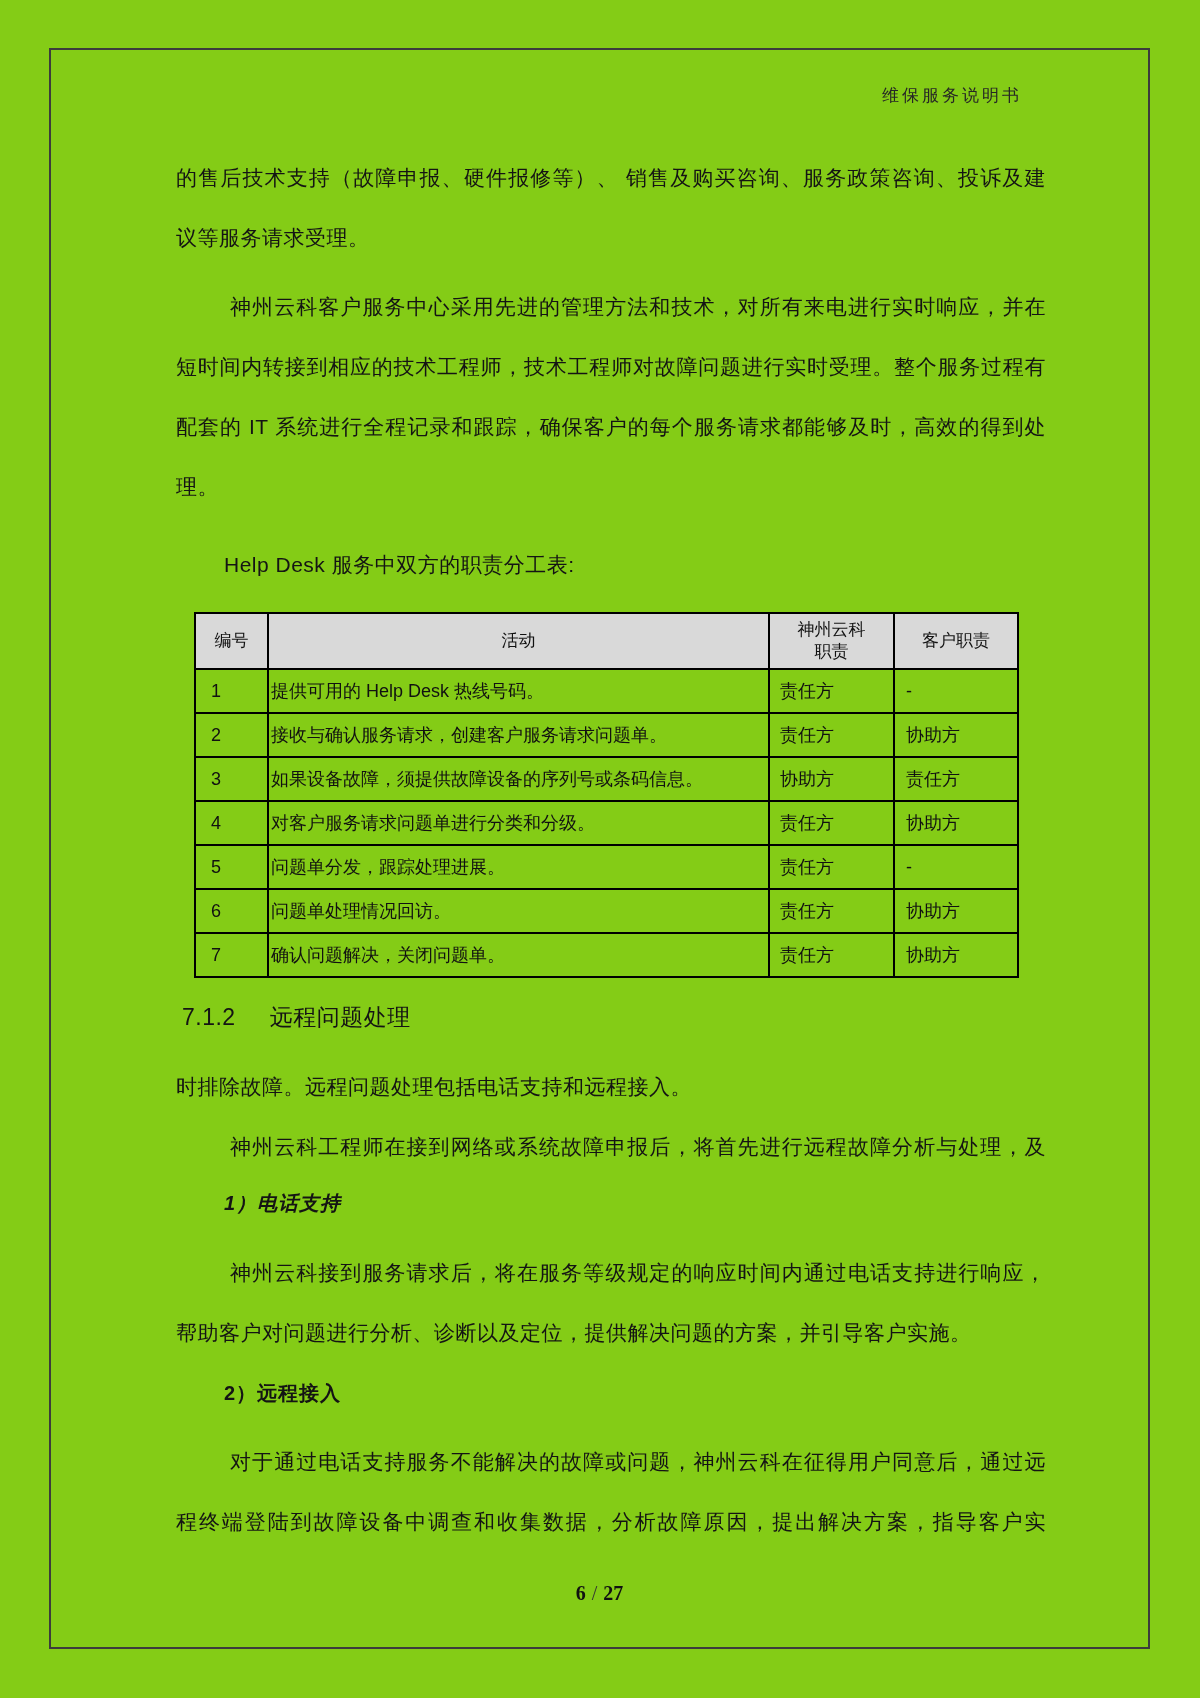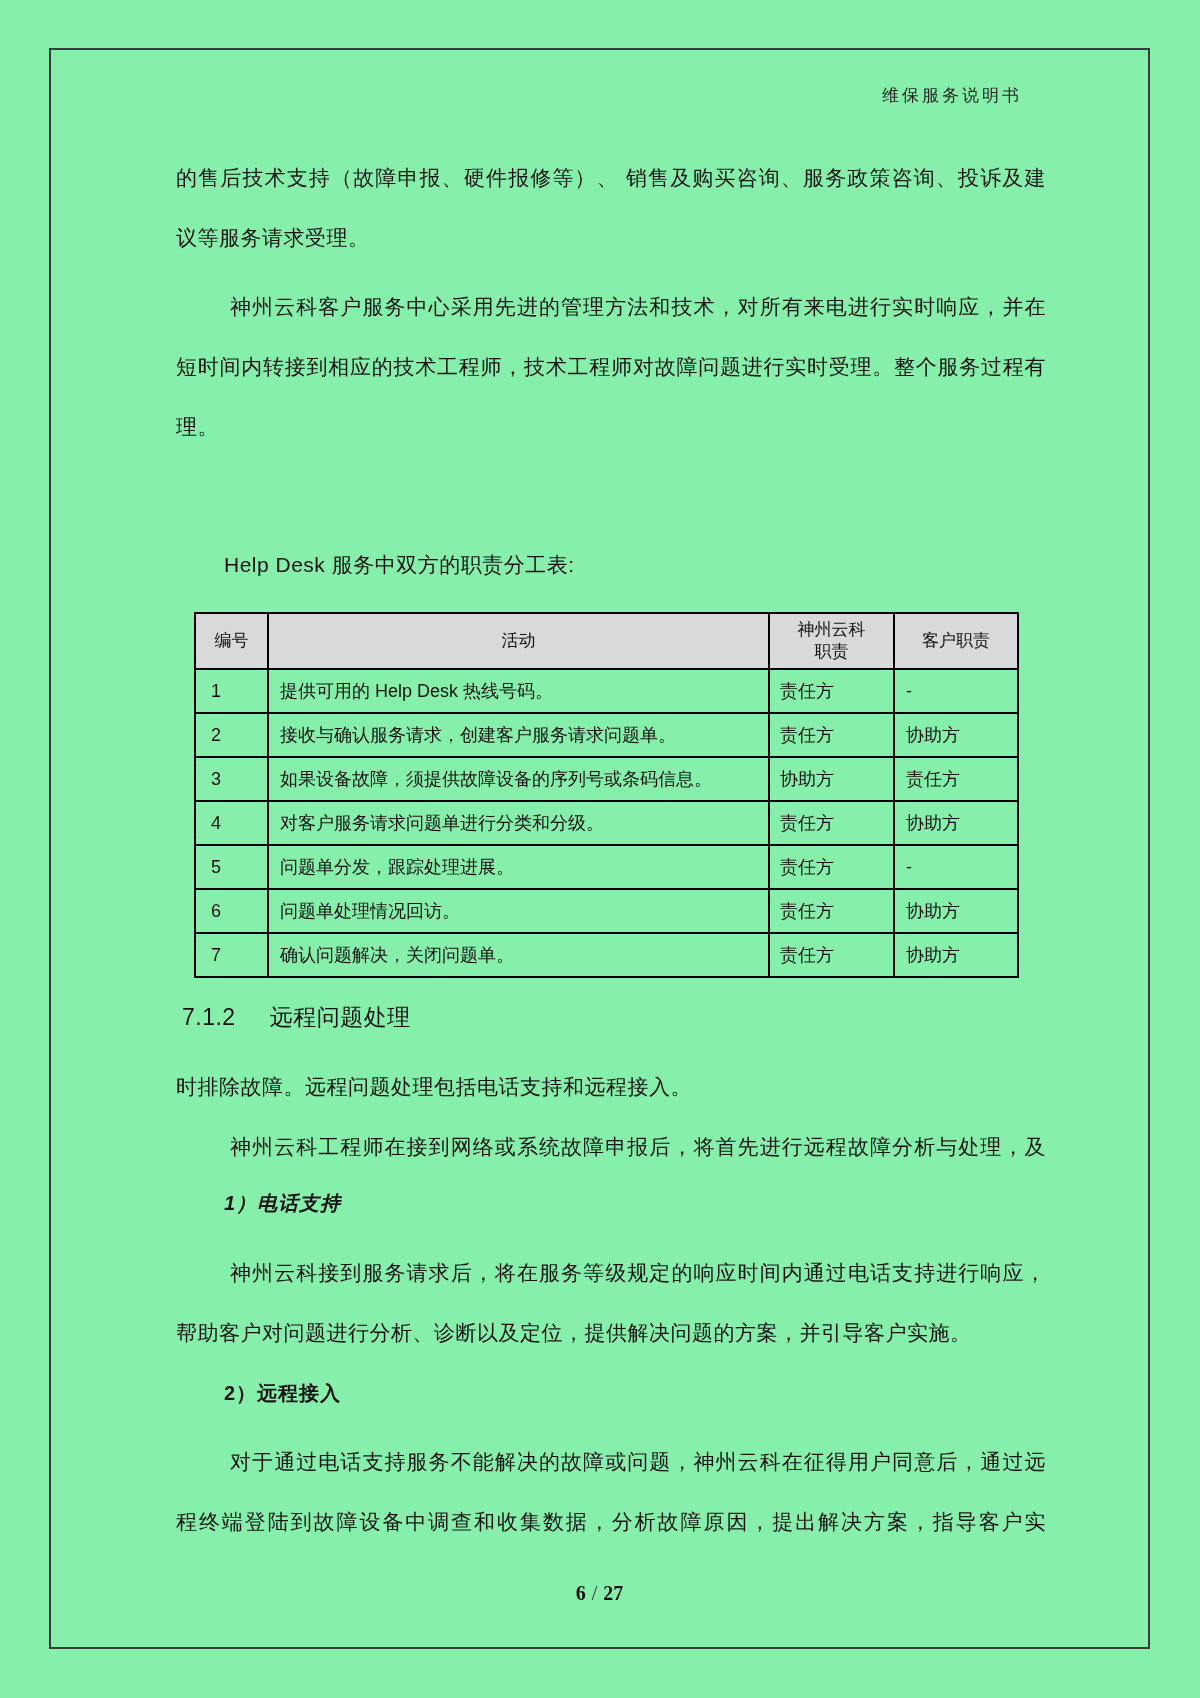--- a/index.html
+++ b/index.html
@@ -1,21 +1,21 @@
 <!DOCTYPE html>
 <html><head>
 <meta charset="utf-8">
 <style>
   * { margin: 0; padding: 0; box-sizing: border-box; }
   html, body { background: #ffffff; }
   #page {
     position: relative;
     width: 1200px;
     height: 1698px;
-    background: #86efac;
+    background: #84cc16;
     font-family: "Liberation Sans", sans-serif;
     color: #141414;
     overflow: hidden;
   }
   #page-frame {
     position: absolute;
     left: 49px; top: 48px;
     width: 1101px; height: 1601px;
     border: 2px solid #3c3c3c;
   }
@@ -78,21 +78,21 @@
   }
   table.resp tr.hdr th {
     background: #d9d9d9;
     height: 56px;
     text-align: center;
     font-size: 17px;
     line-height: 22px;
   }
   table.resp td { height: 44px; text-align: left; }
   table.resp td.no { padding-left: 15px; }
-  table.resp td.act { padding-left: 11px; }
+  table.resp td.act { padding-left: 2px; }
   table.resp td.dck { padding-left: 10px; }
   table.resp td.cust { padding-left: 11px; }
   .section-heading {
     position: absolute;
     left: 170px; top: 992px;
     width: 870px; height: 50px;
     line-height: 50px;
     font-size: 23px;
     letter-spacing: 0.5px;
     padding-left: 12px;
@@ -129,20 +129,21 @@
   <div class="doc-header">维保服务说明书</div>
 
   <div class="para" style="top:148px;">
     <div class="pline just">的售后技术支持（故障申报、硬件报修等）、 销售及购买咨询、服务政策咨询、投诉及建</div>
     <div class="pline">议等服务请求受理。</div>
   </div>
 
   <div class="para" style="top:277px;">
     <div class="pline just indent">神州云科客户服务中心采用先进的管理方法和技术，对所有来电进行实时响应，并在最</div>
     <div class="pline just">短时间内转接到相应的技术工程师，技术工程师对故障问题进行实时受理。整个服务过程有</div>
+    <div class="pline just">配套的 IT 系统进行全程记录和跟踪，确保客户的每个服务请求都能够及时，高效的得到处</div>
     <div class="pline">理。</div>
   </div>
 
   <div class="caption-line">Help Desk 服务中双方的职责分工表:</div>
 
   <table class="resp">
     <colgroup>
       <col class="c-no">
         <col class="c-act">
         <col class="c-dck">

